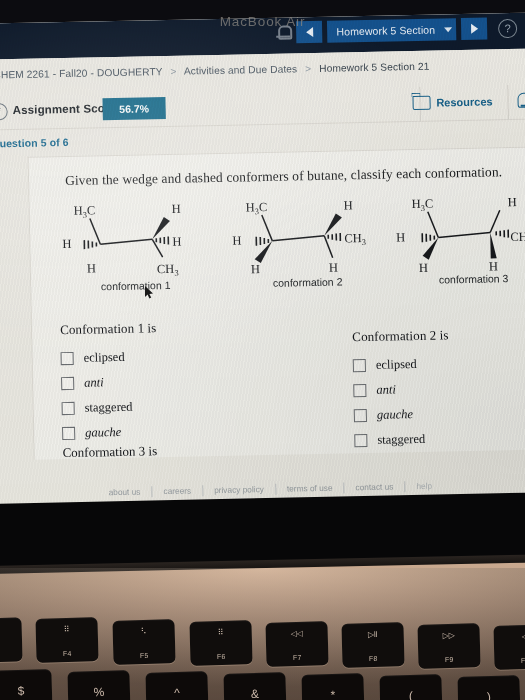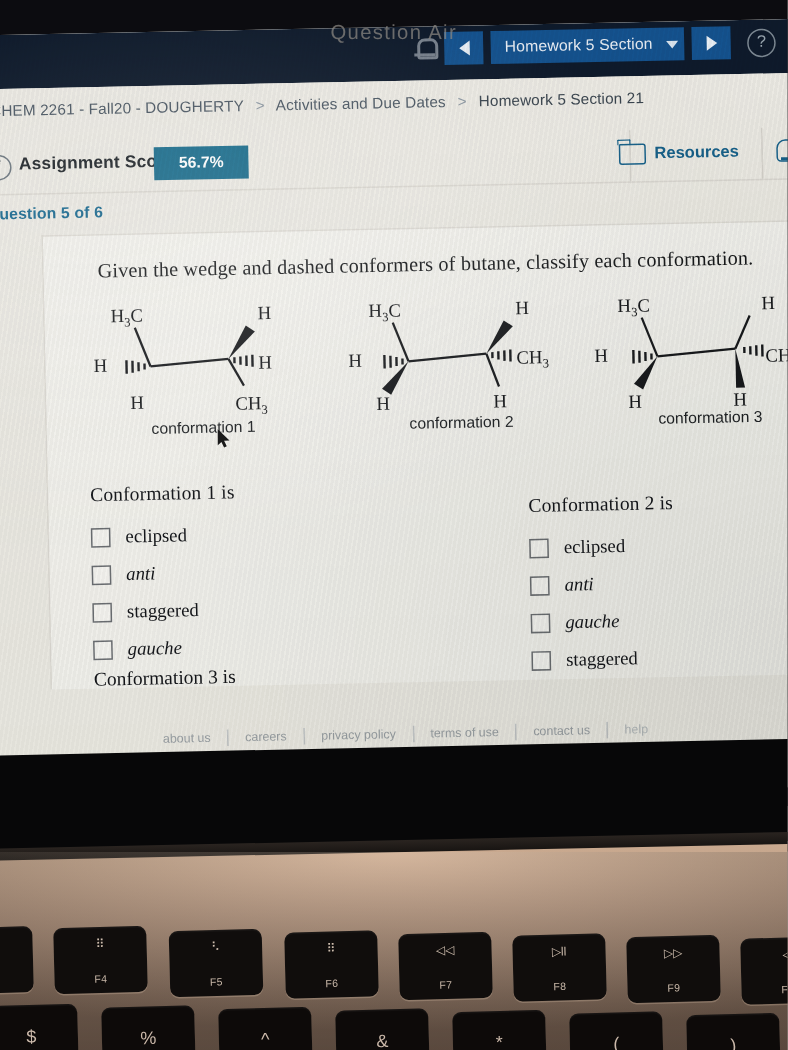--- a/index.html
+++ b/index.html
@@ -344,21 +344,21 @@
 
     <div class="glare"></div>
     <div class="glare2"></div>
   </div>
 
   <svg class="cursor" viewBox="0 0 9 13">
     <polygon points="0,0 0,11 2.6,8.6 4.4,12.4 6.2,11.5 4.4,7.9 8,7.6" fill="#1a1a1a"></polygon>
   </svg>
 
   <div class="lidbottom"></div>
-  <div class="brand">Question Air</div>
+  <div class="brand">MacBook Air</div>
   <div class="hinge"></div>
   <div class="deck"></div>
   <div class="deckshade"></div>
 
   <div class="keys">
 
     <div class="key" style="left:-26px;top:18px;width:48px;height:44px;transform:rotate(-1.5deg)">
       <div class="glyph">▯</div>
     </div>
 

